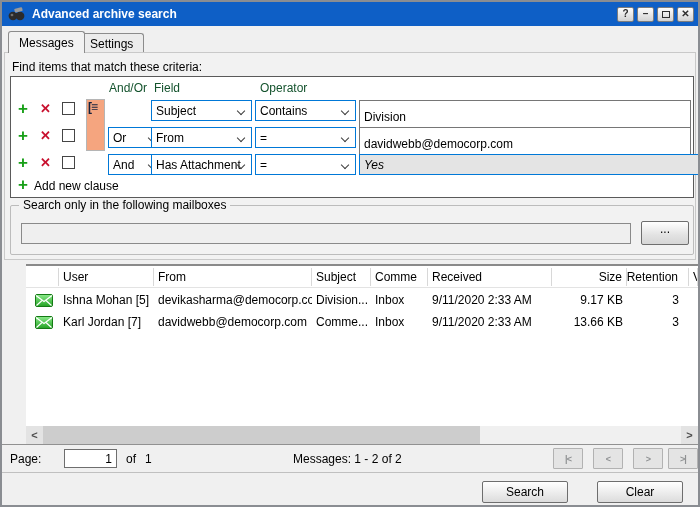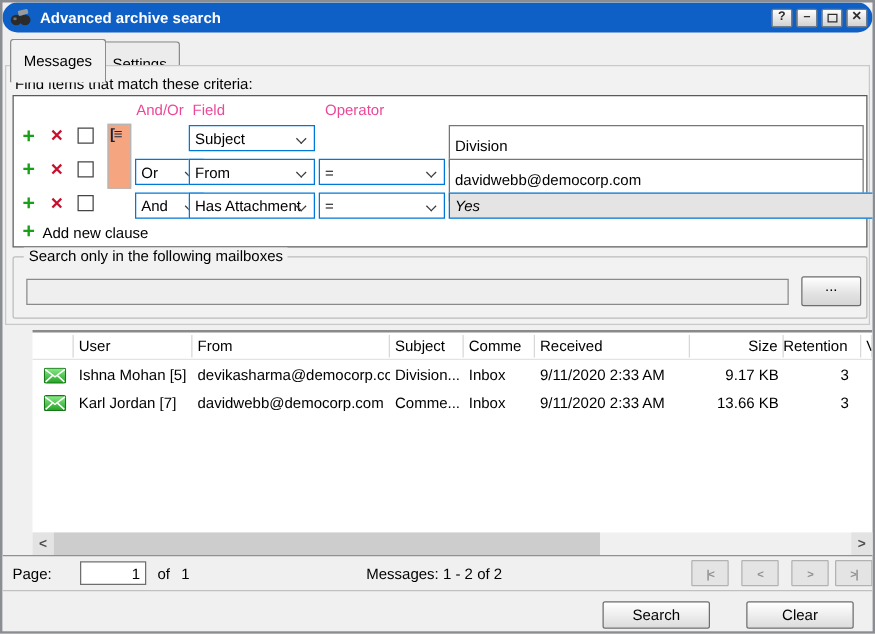--- a/index.html
+++ b/index.html
@@ -7,55 +7,55 @@
   body { font-family:"Liberation Sans", sans-serif; }
 
   .window {
     position:relative; width:700px; height:507px;
     border:2px solid #8a8d92; background:#f0f0f0; overflow:hidden;
   }
 
   
   .titlebar {
     position:absolute; top:0; left:0; right:0; height:24px;
-    background:#0e5fc6; display:flex; align-items:center; padding:0 4px 0 6px;border-radius:12px;
+    background:#0e5fc6; display:flex; align-items:center; padding:0 4px 0 6px;
   }
   .title-icon { width:17px; height:14px; flex:0 0 auto; }
   .title-text { color:#fff; font-weight:bold; font-size:12px; margin-left:7px; flex:1 1 auto; white-space:nowrap; }
   .tb-btn {
     width:17px; height:15px; margin-left:3px;
     background:linear-gradient(#fdfdfd,#d2d2d2);
     border:1px solid #7d7d7d; border-radius:2px;
     font-size:10px; font-weight:bold; color:#2d2d2d;
     display:flex; align-items:center; justify-content:center; line-height:1;
   }
   .maxbox { width:8px; height:7px; border:1.5px solid #2d2d2d; display:block; }
 
   
   .tab {
     position:absolute; font-size:12px; color:#000;
     background:#f0f0f0; border:1px solid #8c8c8c; border-bottom:none;
-    border-radius:3px 3px 0 0; display:flex; align-items:center; padding:17px 10px;
+    border-radius:3px 3px 0 0; display:flex; align-items:center; padding:4px 10px;
   }
   .tab.active { top:29px; left:6px; height:22px; z-index:3; background:#f2f2f2; }
   .tab.inactive { top:31px; left:77px; height:20px; z-index:1; background:#ececec; }
 
   .tabpage {
     position:absolute; top:50px; left:2px; right:2px; height:208px;
     background:#f2f2f2; border:1px solid #c9c9c9; z-index:2;
   }
 
   .criteria-heading { position:absolute; top:7px; left:7px; font-size:12px; color:#000; }
 
   
   .criteria-box {
     position:absolute; top:23px; left:5px; width:684px; height:122px;
     background:#fff; border:1px solid #5a5a5a;
   }
-  .crit-colhead { position:absolute; top:4px; font-size:12px; color:#ec4899; }
+  .crit-colhead { position:absolute; top:4px; font-size:12px; color:#14532d; }
   .ch-andor { left:98px; } .ch-field { left:143px; } .ch-operator { left:249px; } .ch-value { left:353px;margin-top:46px; }
 
   .crit-row { position:absolute; left:0; width:100%; height:26px; }
   .r1 { top:21px; } .r2 { top:48px; } .r3 { top:75px; }
 
   .icon-add { position:absolute; left:7px; top:1px; color:#18a018; font-weight:bold; font-size:17px; line-height:20px; }
   .icon-del { position:absolute; left:29px; top:3px; color:#c8102e; font-weight:bold; font-size:13px; line-height:16px; }
   .cb { position:absolute; left:51px; top:4px; width:13px; height:13px; background:#fff; border:1px solid #454545; }
 
   .group-bar {
@@ -228,20 +228,24 @@
       </div>
 
       <div class="crit-row r1">
         <span class="icon-add">+</span>
         <span class="icon-del">✕</span>
         <div class="cb"></div>
         <div class="combo c-field">
             <span>Subject</span>
             <span class="chev"></span>
           </div>
+        <div class="combo c-oper">
+            <span>Contains</span>
+            <span class="chev"></span>
+          </div>
         <input class="textinput t-value" type="text" value="Division" style="">
       </div>
 
       <div class="crit-row r2">
         <span class="icon-add">+</span>
         <span class="icon-del">✕</span>
         <div class="cb"></div>
         <div class="combo c-andor">
             <span>Or</span>
             <span class="chev"></span>

